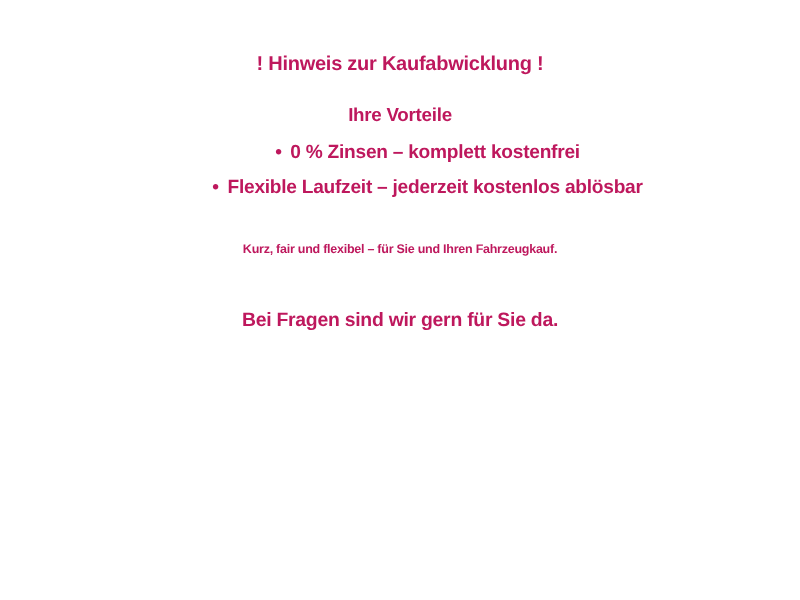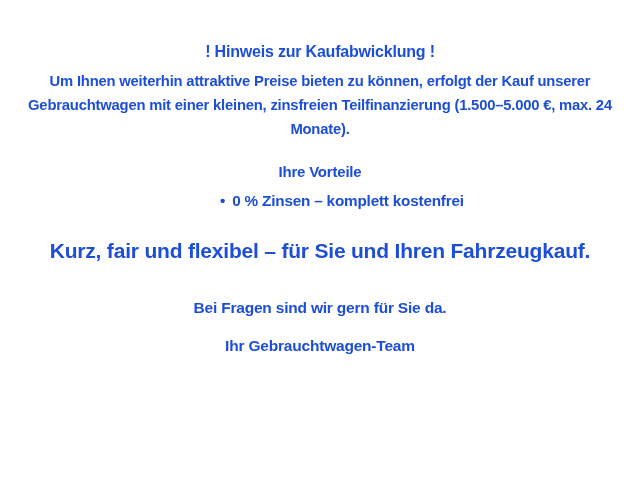--- a/index.html
+++ b/index.html
@@ -11,21 +11,21 @@
     overflow: hidden;
   }
   .doc {
     box-sizing: border-box;
     width: 640px;
     height: 480px;
     padding-top: 41px;
     text-align: center;
     font-family: "Liberation Sans", sans-serif;
     font-weight: bold;
-    color: #1d4ed8;
+    color: #be185d;
     letter-spacing: -0.2px;
   }
   .title {
     margin: 0;
     font-size: 16px;
     line-height: 21px;
   }
   .intro {
     margin: 7px 5px 0;
     font-size: 14.8px;
@@ -45,21 +45,21 @@
   .benefit {
     font-size: 15.3px;
     line-height: 28px;
     margin-left: 44px;
   }
   .bullet {
     margin-right: 7px;
   }
   .tagline {
     margin: 25px 0 0;
-    font-size: 21px;
+    font-size: 10px;
     line-height: 21px;
   }
   .closing {
     margin: 36px 0 17px;
     font-size: 15.5px;
     line-height: 21px;
   }
   .sig-team {
     margin: 7px 0 0;
     font-size: 15.5px;
@@ -71,30 +71,31 @@
     line-height: 21px;
   }
 </style>
 </head>
 <body>
 
 <div class="doc">
 
   <h1 class="title">! Hinweis zur Kaufabwicklung !</h1>
 
-  <p class="intro">Um Ihnen weiterhin attraktive Preise bieten zu können, erfolgt der Kauf unserer Gebrauchtwagen mit einer kleinen, zinsfreien Teilfinanzierung (1.500–5.000 €, max. 24 Monate).</p>
 
   <h2 class="benefits-heading">Ihre Vorteile</h2>
 
   <ul class="benefits">
     <li class="benefit">
       <span class="bullet">•</span><span>0 % Zinsen – komplett kostenfrei</span>
     </li>
+    <li class="benefit">
+      <span class="bullet">•</span><span>Flexible Laufzeit – jederzeit kostenlos ablösbar</span>
+    </li>
   </ul>
 
   <p class="tagline">Kurz, fair und flexibel – für Sie und Ihren Fahrzeugkauf.</p>
 
   <p class="closing">Bei Fragen sind wir gern für Sie da.</p>
 
-  <p class="sig-team">Ihr Gebrauchtwagen-Team</p>
 
 
 </div>
 
 </body></html>

